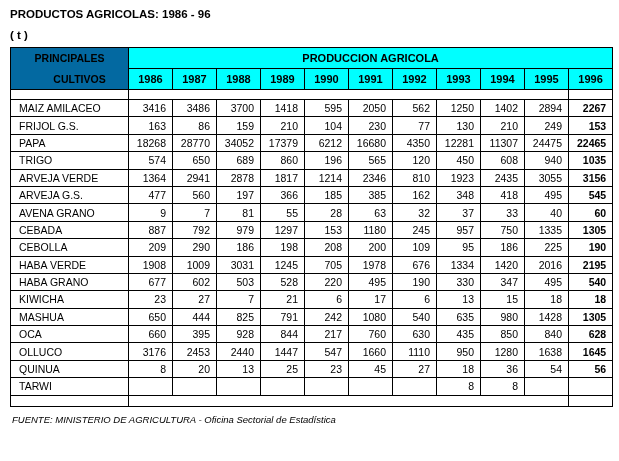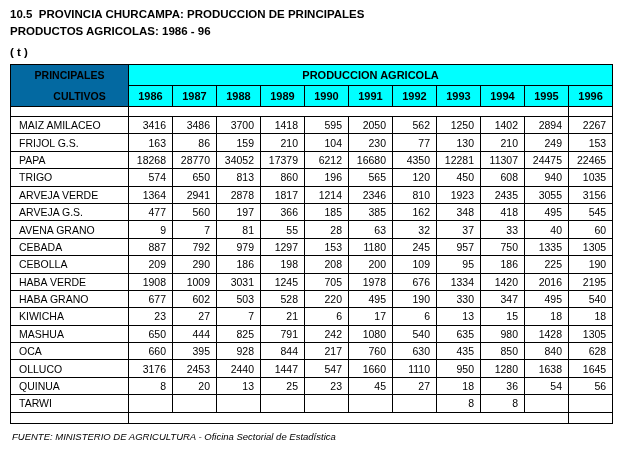--- a/index.html
+++ b/index.html
@@ -89,20 +89,21 @@
     height: 16.4px;
     font-size: 10.5px;
   }
   .body-row td.firstcol {
     border-left: 1px solid #000000;
     text-align: left;
     padding-left: 8px;
   }
   .body-row td.lastcol {
     border-right: 1px solid #000000;
+    font-weight: bold;
   }
   .body-row td.num {
     text-align: right;
     padding-right: 6px;
   }
   .tail-row td {
     height: 10px;
     border: none;
     border-left: 1px solid #000000;
     border-right: 1px solid #000000;
@@ -119,21 +120,20 @@
   }
   .col-crop { width: 118px; }
   .col-year { width: 44px; }
 </style>
 </head>
 <body>
 
 <div class="page">
 
   <div class="title-block">
-    <div class="title-line">10.5  PROVINCIA CHURCAMPA: PRODUCCION DE PRINCIPALES</div>
     <div class="title-line">PRODUCTOS AGRICOLAS: 1986 - 96</div>
   </div>
 
   <div class="unit-line">( t )</div>
 
   <table class="data">
     <colgroup>
       <col class="col-crop">
       <col class="col-year">
         <col class="col-year">
@@ -218,21 +218,21 @@
         <td class="num">12281</td>
         <td class="num">11307</td>
         <td class="num">24475</td>
         <td class="num lastcol">22465</td>
       </tr>
 
       <tr class="body-row">
         <td class="firstcol">TRIGO</td>
         <td class="num">574</td>
         <td class="num">650</td>
-        <td class="num">813</td>
+        <td class="num">689</td>
         <td class="num">860</td>
         <td class="num">196</td>
         <td class="num">565</td>
         <td class="num">120</td>
         <td class="num">450</td>
         <td class="num">608</td>
         <td class="num">940</td>
         <td class="num lastcol">1035</td>
       </tr>
 

